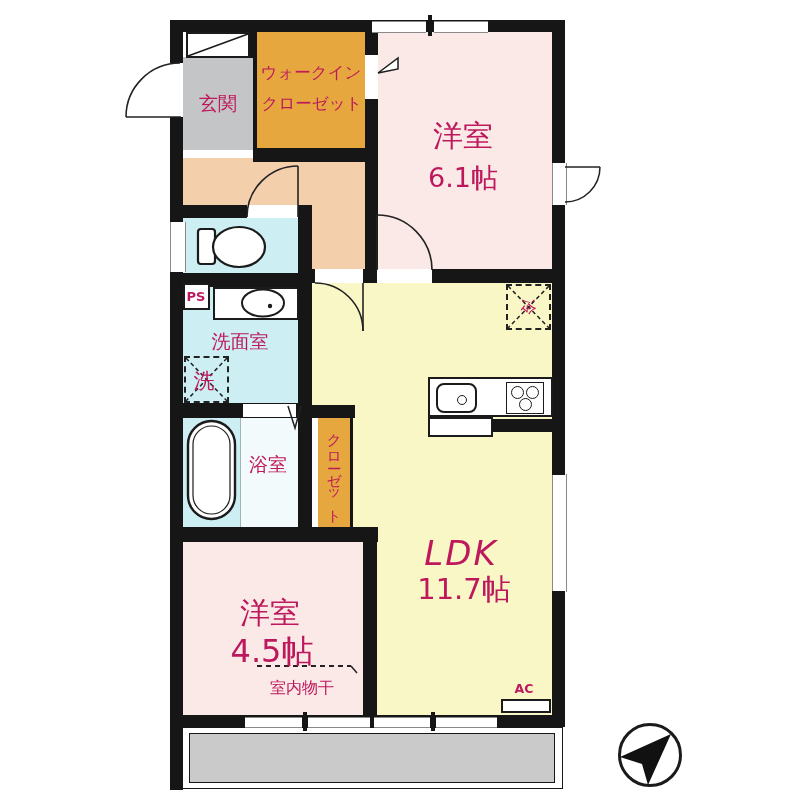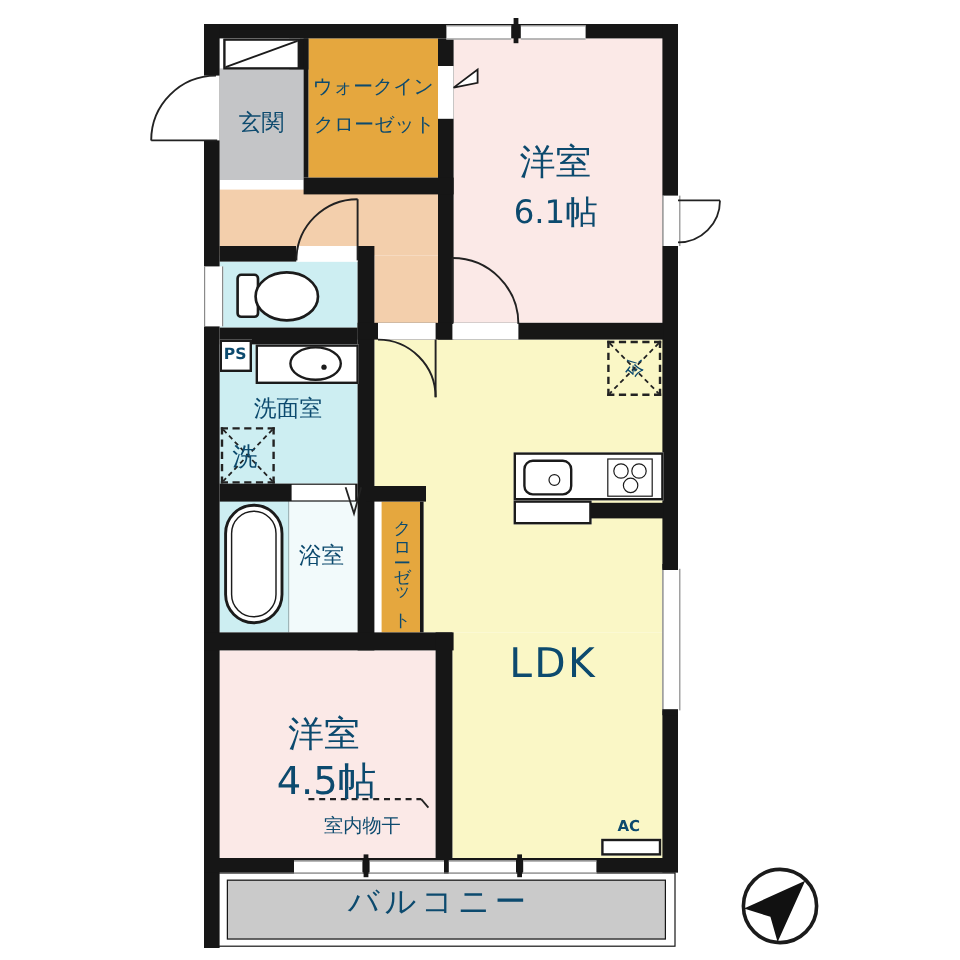--- a/index.html
+++ b/index.html
@@ -9,21 +9,21 @@
   .wall{position:absolute;background:#161616;z-index:2;}
   .open{position:absolute;background:#ffffff;z-index:3;}
   .win{position:absolute;background:#ffffff;z-index:3;}
   .win.h{border-top:1.5px solid #8a8a8a;border-bottom:1.5px solid #8a8a8a;}
   .win.v{border-left:1.5px solid #8a8a8a;border-right:1.5px solid #8a8a8a;}
   .tick{position:absolute;background:#161616;z-index:3;}
   .fix{position:absolute;background:#ffffff;border:2px solid #1b1b1b;box-sizing:border-box;z-index:4;}
   .dashedbox{position:absolute;background:transparent;border:2px dashed #222;box-sizing:border-box;z-index:4;}
   svg.overlay{position:absolute;left:0;top:0;z-index:5;pointer-events:none;}
   .label{position:absolute;z-index:6;transform:translate(-50%,-50%);white-space:nowrap;
-         color:#0c4a6e;line-height:1;}
+         color:#be185d;line-height:1;}
   .label.vert{writing-mode:vertical-rl;text-orientation:upright;letter-spacing:2px;}
   .label.rot90{transform:translate(-50%,-50%) rotate(90deg);}
 </style>
 </head>
 <body>
 
 <div id="canvas">
 
   <div class="fill" style="left:183px;top:57px;width:70px;height:93px;background:#C4C5C7;"></div>
   <div class="fill" style="left:183px;top:150px;width:70px;height:8px;background:#fff;"></div>
@@ -146,22 +146,22 @@
 
   <div class="label" style="left:218px;top:103px;font-size:19px;">玄関</div>
   <div class="label" style="left:311px;top:73px;font-size:16.5px;">ウォークイン</div>
   <div class="label" style="left:312px;top:104px;font-size:16.5px;">クローゼット</div>
   <div class="label" style="left:463px;top:136px;font-size:30px;">洋室</div>
   <div class="label" style="left:463px;top:177px;font-size:27px;">6.1帖</div>
   <div class="label" style="left:240px;top:341px;font-size:19px;">洗面室</div>
   <div class="label" style="left:204px;top:381px;font-size:21px;">洗</div>
   <div class="label" style="left:268px;top:464px;font-size:19px;">浴室</div>
   <div class="label vert" style="left:334px;top:471px;font-size:14.5px;">クローゼット</div>
-  <div class="label" style="left:461px;top:553px;font-size:34px;letter-spacing:2px;">LDK</div>
+  <div class="label" style="left:461px;top:553px;font-size:34px;letter-spacing:2px;font-style:italic;">LDK</div>
+  <div class="label" style="left:464px;top:589px;font-size:29px;">11.7帖</div>
   <div class="label rot90" style="left:528px;top:307px;font-size:16px;">冷</div>
   <div class="label" style="left:270px;top:613px;font-size:30px;">洋室</div>
   <div class="label" style="left:272px;top:651px;font-size:32px;">4.5帖</div>
   <div class="label" style="left:302px;top:688px;font-size:16px;">室内物干</div>
   <div class="label" style="left:196px;top:296px;font-size:13px;font-weight:bold;">PS</div>
   <div class="label" style="left:524px;top:689px;font-size:12.5px;font-weight:bold;">AC</div>
-  <div class="label" style="left:366px;top:752px;font-size:26px;letter-spacing:4px;">バルコニー</div>
 
 </div>
 
 </body></html>

